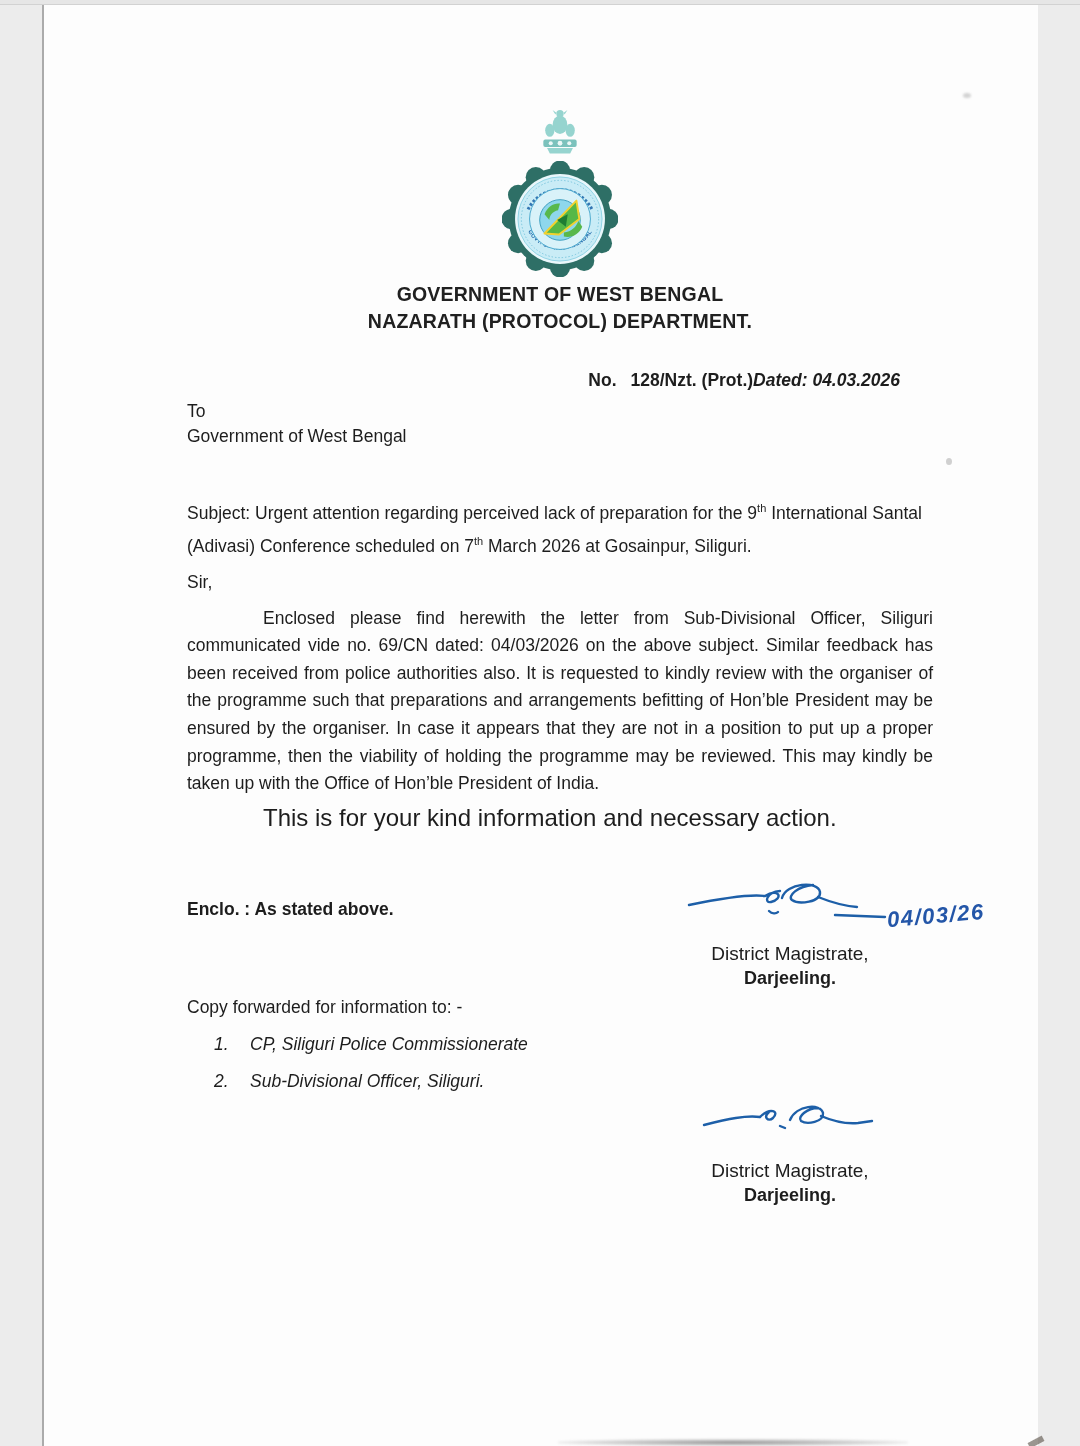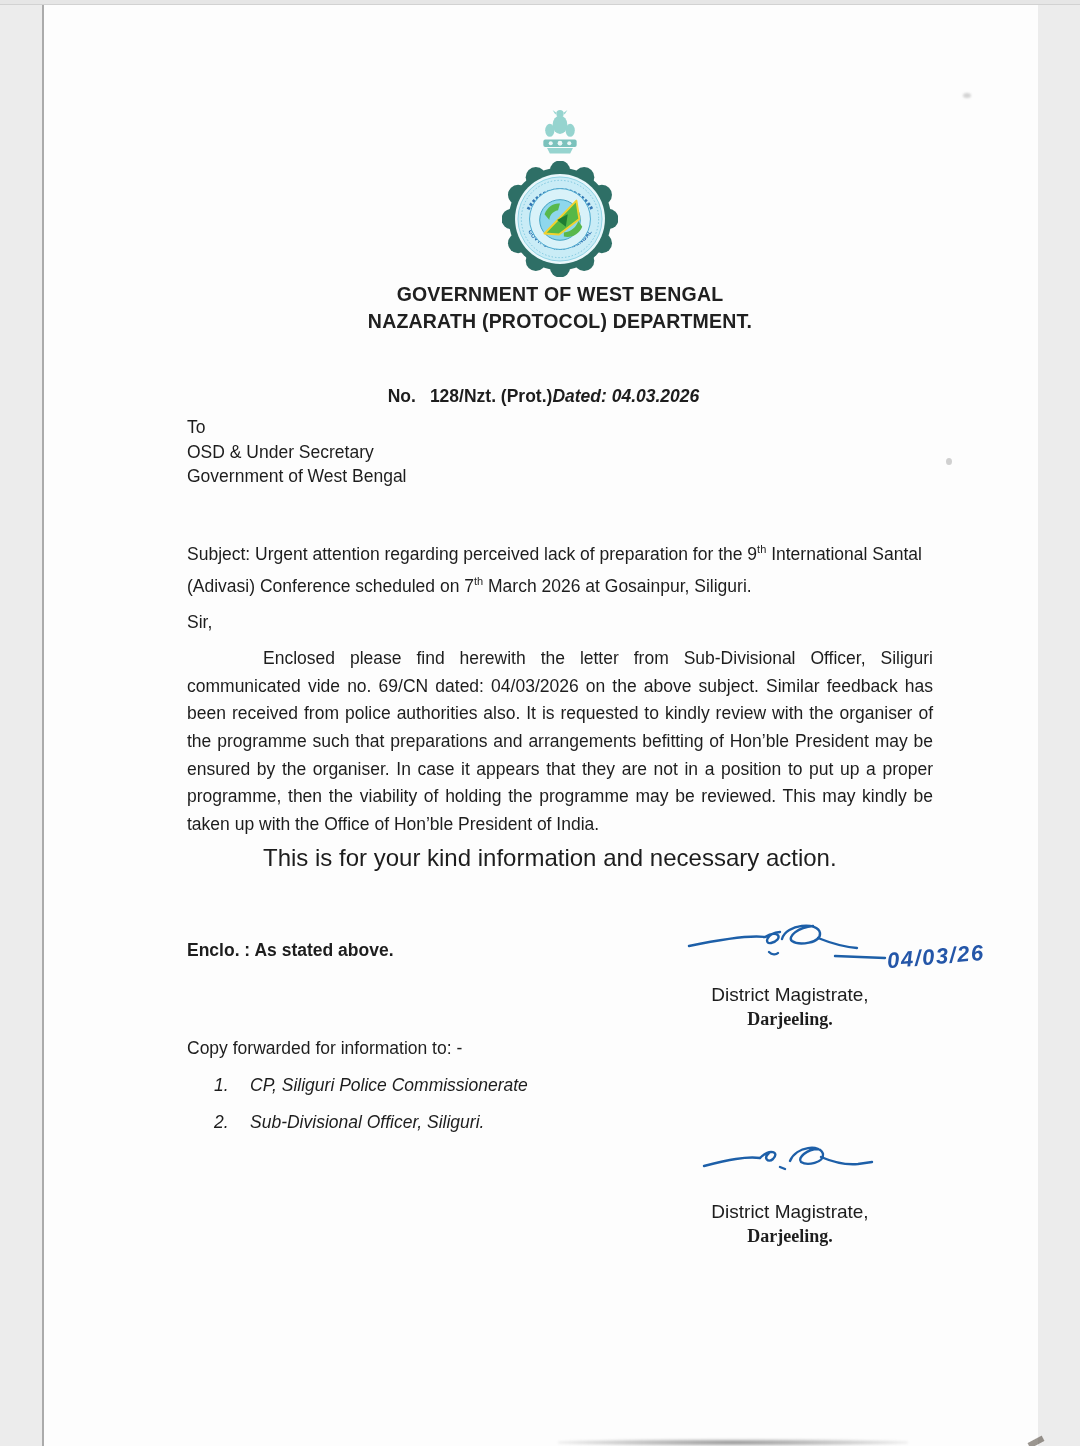--- a/index.html
+++ b/index.html
@@ -24,21 +24,21 @@
     padding: 0 105px 0 143px;
   }
   
   .emblem-wrap { margin-top: 104px; text-align: center; }
   .ashoka { display: block; margin: 0 auto; opacity: .78; }
   .seal { display: block; margin: 2px auto 0 auto; }
   
   .header { text-align: center; margin-top: 4px; font-weight: bold;
             font-size: 19.5px; line-height: 26.5px; letter-spacing: .2px; color: #202020; }
   
-  .ref-row { display: flex; justify-content: center; margin-top: 52px; font-size: 17.5px; }
+  .ref-row { display: flex; justify-content: flex-end; margin-top: 36px; font-size: 17.5px; }
   .ref-left { font-weight: bold; }
   .ref-left .no-val { margin-left: 14px; }
   .ref-date { font-weight: bold; font-style: italic; margin-right: 33px; }
   
   .recipient { margin-top: 8px; font-size: 17.5px; line-height: 24.5px; }
   
   .subject { margin: 46px 0 0 0; font-size: 17.5px; line-height: 28px; }
   .subject sup { font-size: 11px; }
   .salutation { margin: 12px 0 0 0; font-size: 17.5px; }
   .par1 { margin: 12px 0 0 0; font-size: 17.5px; line-height: 27.6px;
@@ -49,21 +49,21 @@
   .enclo { font-weight: bold; font-size: 17.5px; padding-top: 24px; }
   .sigblock { width: 230px; text-align: center; position: relative; margin-right: 28px; }
   .sig-svg { display: block; margin: 0 auto; }
   .hand-date {
     position: absolute; right: -80px; top: 28px;
     color: #2456a8; font-style: italic; font-weight: bold;
     font-size: 22px; letter-spacing: 1.5px;
     transform: rotate(-5deg);
   }
   .sig-name { font-weight: normal; font-size: 19px; line-height: 25px; margin-top: 14px; }
-  .sig-place { font-weight: bold; font-size: 18px; line-height: 25px; font-family: Liberation Serif, serif; }
+  .sig-place { font-weight: bold; font-size: 18px; line-height: 25px; }
   
   .copy-heading { margin-top: 6px; font-size: 17.5px; }
   .copy-item { margin: 16px 0 0 27px; font-style: italic; font-size: 17.5px; display: flex; }
   .copy-item .num { width: 36px; }
   
   .sig2-row { display: flex; justify-content: flex-end; margin-top: 6px; }
   
   .speck1 { position: absolute; left: 963px; top: 93px; width: 8px; height: 5px;
             background: rgba(160,160,160,.45); border-radius: 50%; filter: blur(1px); }
   .speck2 { position: absolute; left: 946px; top: 458px; width: 6px; height: 7px;
@@ -139,21 +139,20 @@
 
   <div class="ref-row">
     <div class="ref-left">
       <span>No.</span><span class="no-val">128/Nzt. (Prot.)</span>
     </div>
     <div class="ref-date">Dated: 04.03.2026</div>
   </div>
 
   <div class="recipient">
     <div>To</div>
-    <div>OSD &amp; Under Secretary</div>
     <div>Government of West Bengal</div>
   </div>
 
   <p class="subject"><span>Subject: Urgent attention regarding perceived lack of preparation for the 9</span><sup>th</sup><span> International Santal (Adivasi) Conference scheduled on 7</span><sup>th</sup><span>  March 2026 at Gosainpur, Siliguri.</span></p>
 
   <p class="salutation">Sir,</p>
 
   <p class="par1">Enclosed please find herewith the letter from Sub-Divisional Officer, Siliguri communicated vide no. 69/CN dated: 04/03/2026 on the above subject. Similar feedback has been received from police authorities also. It is requested to kindly review with the organiser of the programme such that preparations and arrangements befitting of Hon’ble President may be ensured by the organiser. In case it appears that they are not in a position to put up a proper programme, then the viability of holding the programme may be reviewed. This may kindly be taken up with the Office of Hon’ble President of India.</p>
   <p class="par2">This is for your kind information and necessary action.</p>
 

